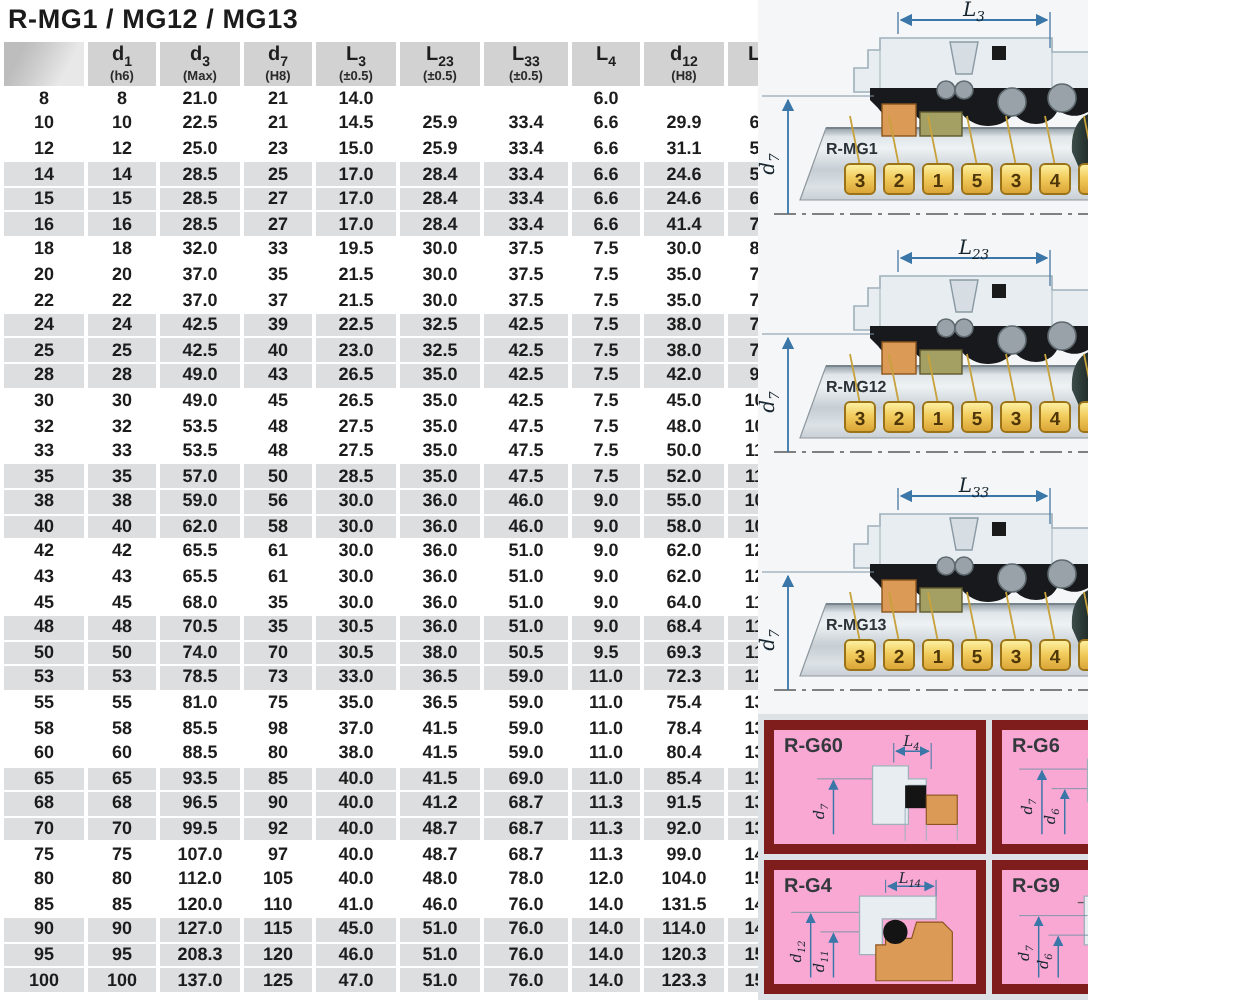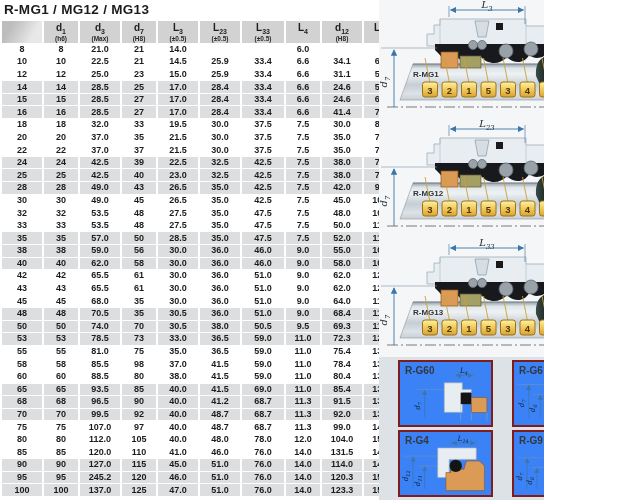--- a/index.html
+++ b/index.html
@@ -25,21 +25,21 @@
   #dpanel { position:absolute; left:379px; top:0; width:238px; height:500px; background:#f4f6f8; }
   .mg-diagram { position:relative; width:238px; height:119px; }
   .mg-diagram svg { display:block; width:238px; height:119px; }
   #corner-tab { position:absolute; left:224px; top:6px; width:13px; height:16px;
                 background:#fbfcfd; border:1px solid #c8cdd2; border-right:none;
                 border-radius:3px 0 0 3px; }
 
   #seat-grid { position:absolute; left:0; top:357px; width:238px; height:143px;
                background:#dde2e6; display:grid; grid-template-columns:1fr 1fr;
                grid-template-rows:1fr 1fr; gap:3px; padding:3px 10px 3px 3px; box-sizing:border-box; }
-  .seat-card { position:relative; background:#3b82f6; border:2px solid #7f1d1d; overflow:hidden;margin-left:16px; }
+  .seat-card { position:relative; background:#f9a8d4; border:5px solid #7f1d1d; overflow:hidden; }
   .seat-label { position:absolute; top:3px; left:5px; font-size:10px; font-weight:bold; color:#33383d; }
   .seat-card svg { position:absolute; left:0; top:0; width:100%; height:100%; }
 
   
   .shape-light { fill:#e7edf1; stroke:#9fb0ba; stroke-width:.8; }
   .dimline  { stroke:#3a76a8; stroke-width:.9; fill:none; }
   .refline  { stroke:#7f95a8; stroke-width:.6; fill:none; }
   .ext      { stroke:#5580a8; stroke-width:.7; }
   .thin     { stroke:#9ab0bc; stroke-width:.6; }
   .cline    { stroke:#5a5a5a; stroke-width:.8; stroke-dasharray:11 3 2 3; }
@@ -154,21 +154,21 @@
           </tr>
           <tr>
             <td>10</td>
             <td>10</td>
             <td>22.5</td>
             <td>21</td>
             <td>14.5</td>
             <td>25.9</td>
             <td>33.4</td>
             <td>6.6</td>
-            <td>34.1</td>
+            <td>29.9</td>
             <td>6.6</td>
           </tr>
           <tr>
             <td>12</td>
             <td>12</td>
             <td>25.0</td>
             <td>23</td>
             <td>15.0</td>
             <td>25.9</td>
             <td>33.4</td>
@@ -544,21 +544,21 @@
             <td>45.0</td>
             <td>51.0</td>
             <td>76.0</td>
             <td>14.0</td>
             <td>114.0</td>
             <td>14.8</td>
           </tr>
           <tr class="g">
             <td>95</td>
             <td>95</td>
-            <td>245.2</td>
+            <td>208.3</td>
             <td>120</td>
             <td>46.0</td>
             <td>51.0</td>
             <td>76.0</td>
             <td>14.0</td>
             <td>120.3</td>
             <td>15.8</td>
           </tr>
           <tr class="g">
             <td>100</td>

